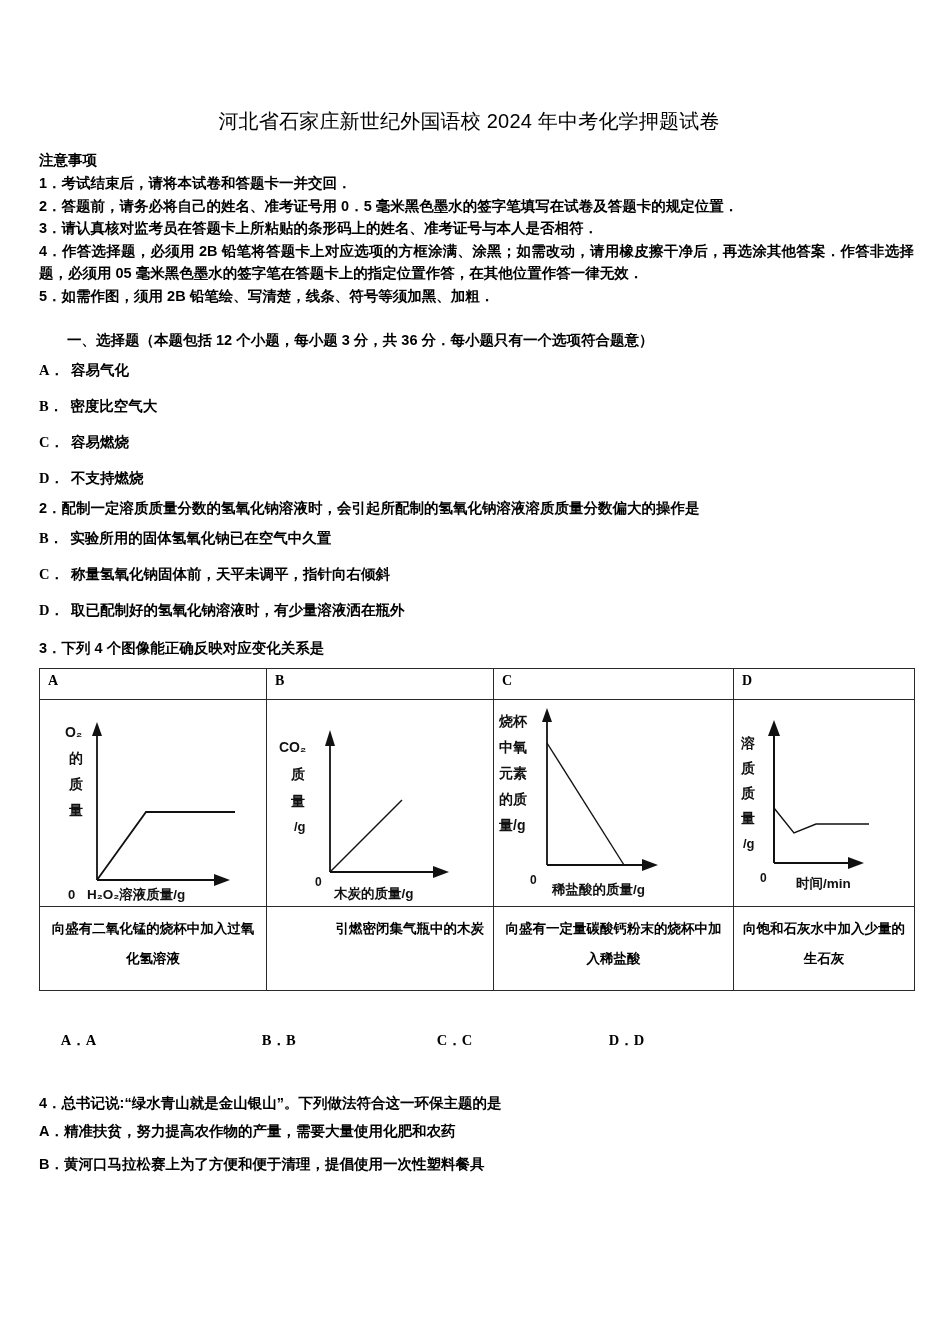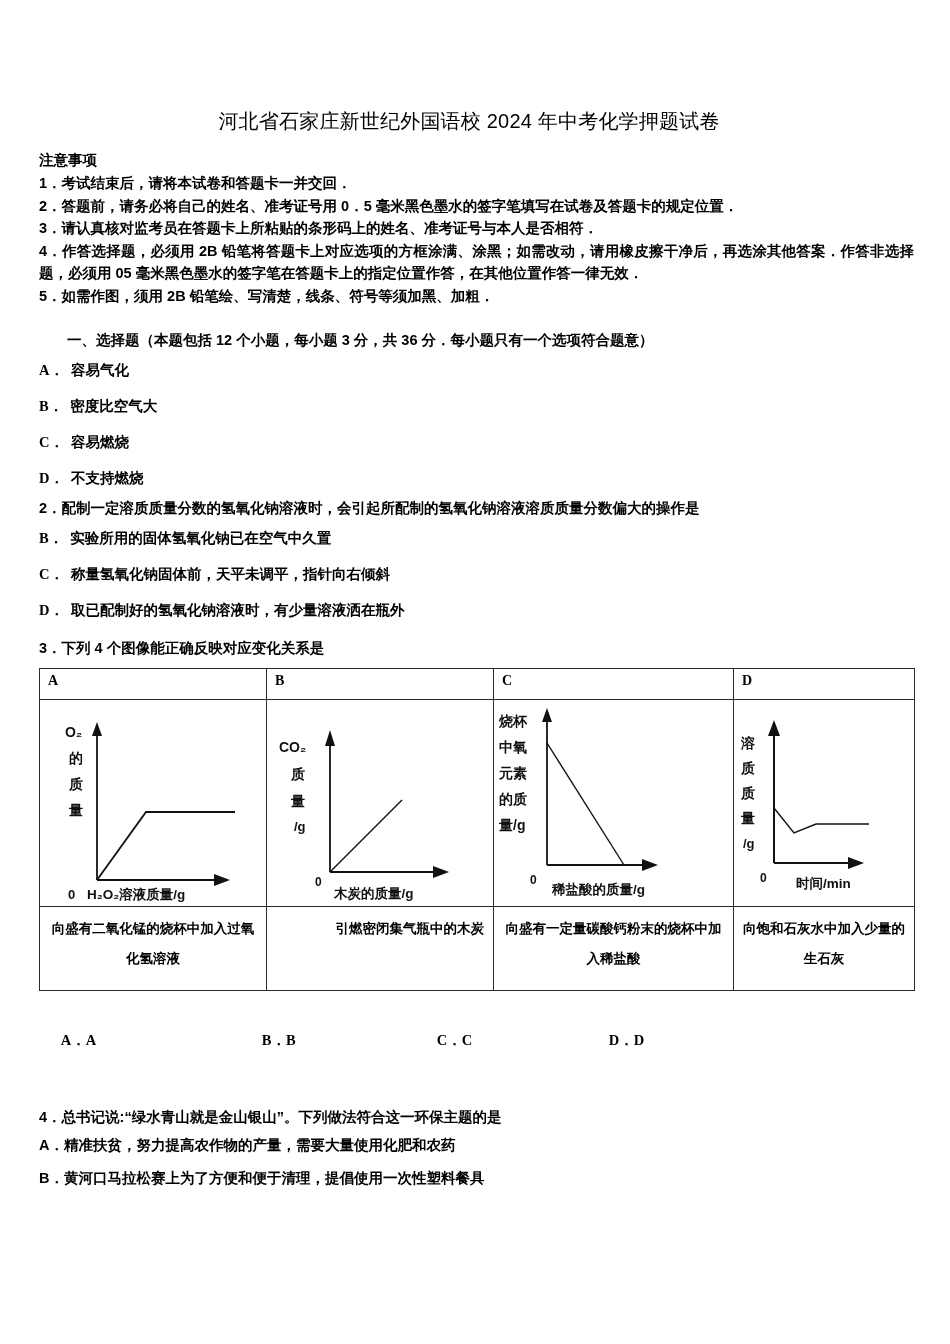--- a/index.html
+++ b/index.html
@@ -280,18 +280,18 @@
         <td class="desc-cell">向盛有一定量碳酸钙粉末的烧杯中加入稀盐酸</td>
         <td class="desc-cell">向饱和石灰水中加入少量的生石灰</td>
       </tr>
     </tbody>
       </table>
 
     <div class="answers-row">
       <span class="ans-a">A．A</span><span class="ans-b">B．B</span><span class="ans-c">C．C</span><span class="ans-d">D．D</span>
     </div>
 
-    <div class="q-stem" style="margin-top:20px;">4．总书记说:“绿水青山就是金山银山”。下列做法符合这一环保主题的是</div>
+    <div class="q-stem" style="margin-top:6px;">4．总书记说:“绿水青山就是金山银山”。下列做法符合这一环保主题的是</div>
     <div class="q-opt-tight"><span class="lab">A．</span><span>精准扶贫，努力提高农作物的产量，需要大量使用化肥和农药</span></div>
     <div class="q-opt-tight"><span class="lab">B．</span><span>黄河口马拉松赛上为了方便和便于清理，提倡使用一次性塑料餐具</span></div>
 
   </div>
 </div>
 
 </body></html>

